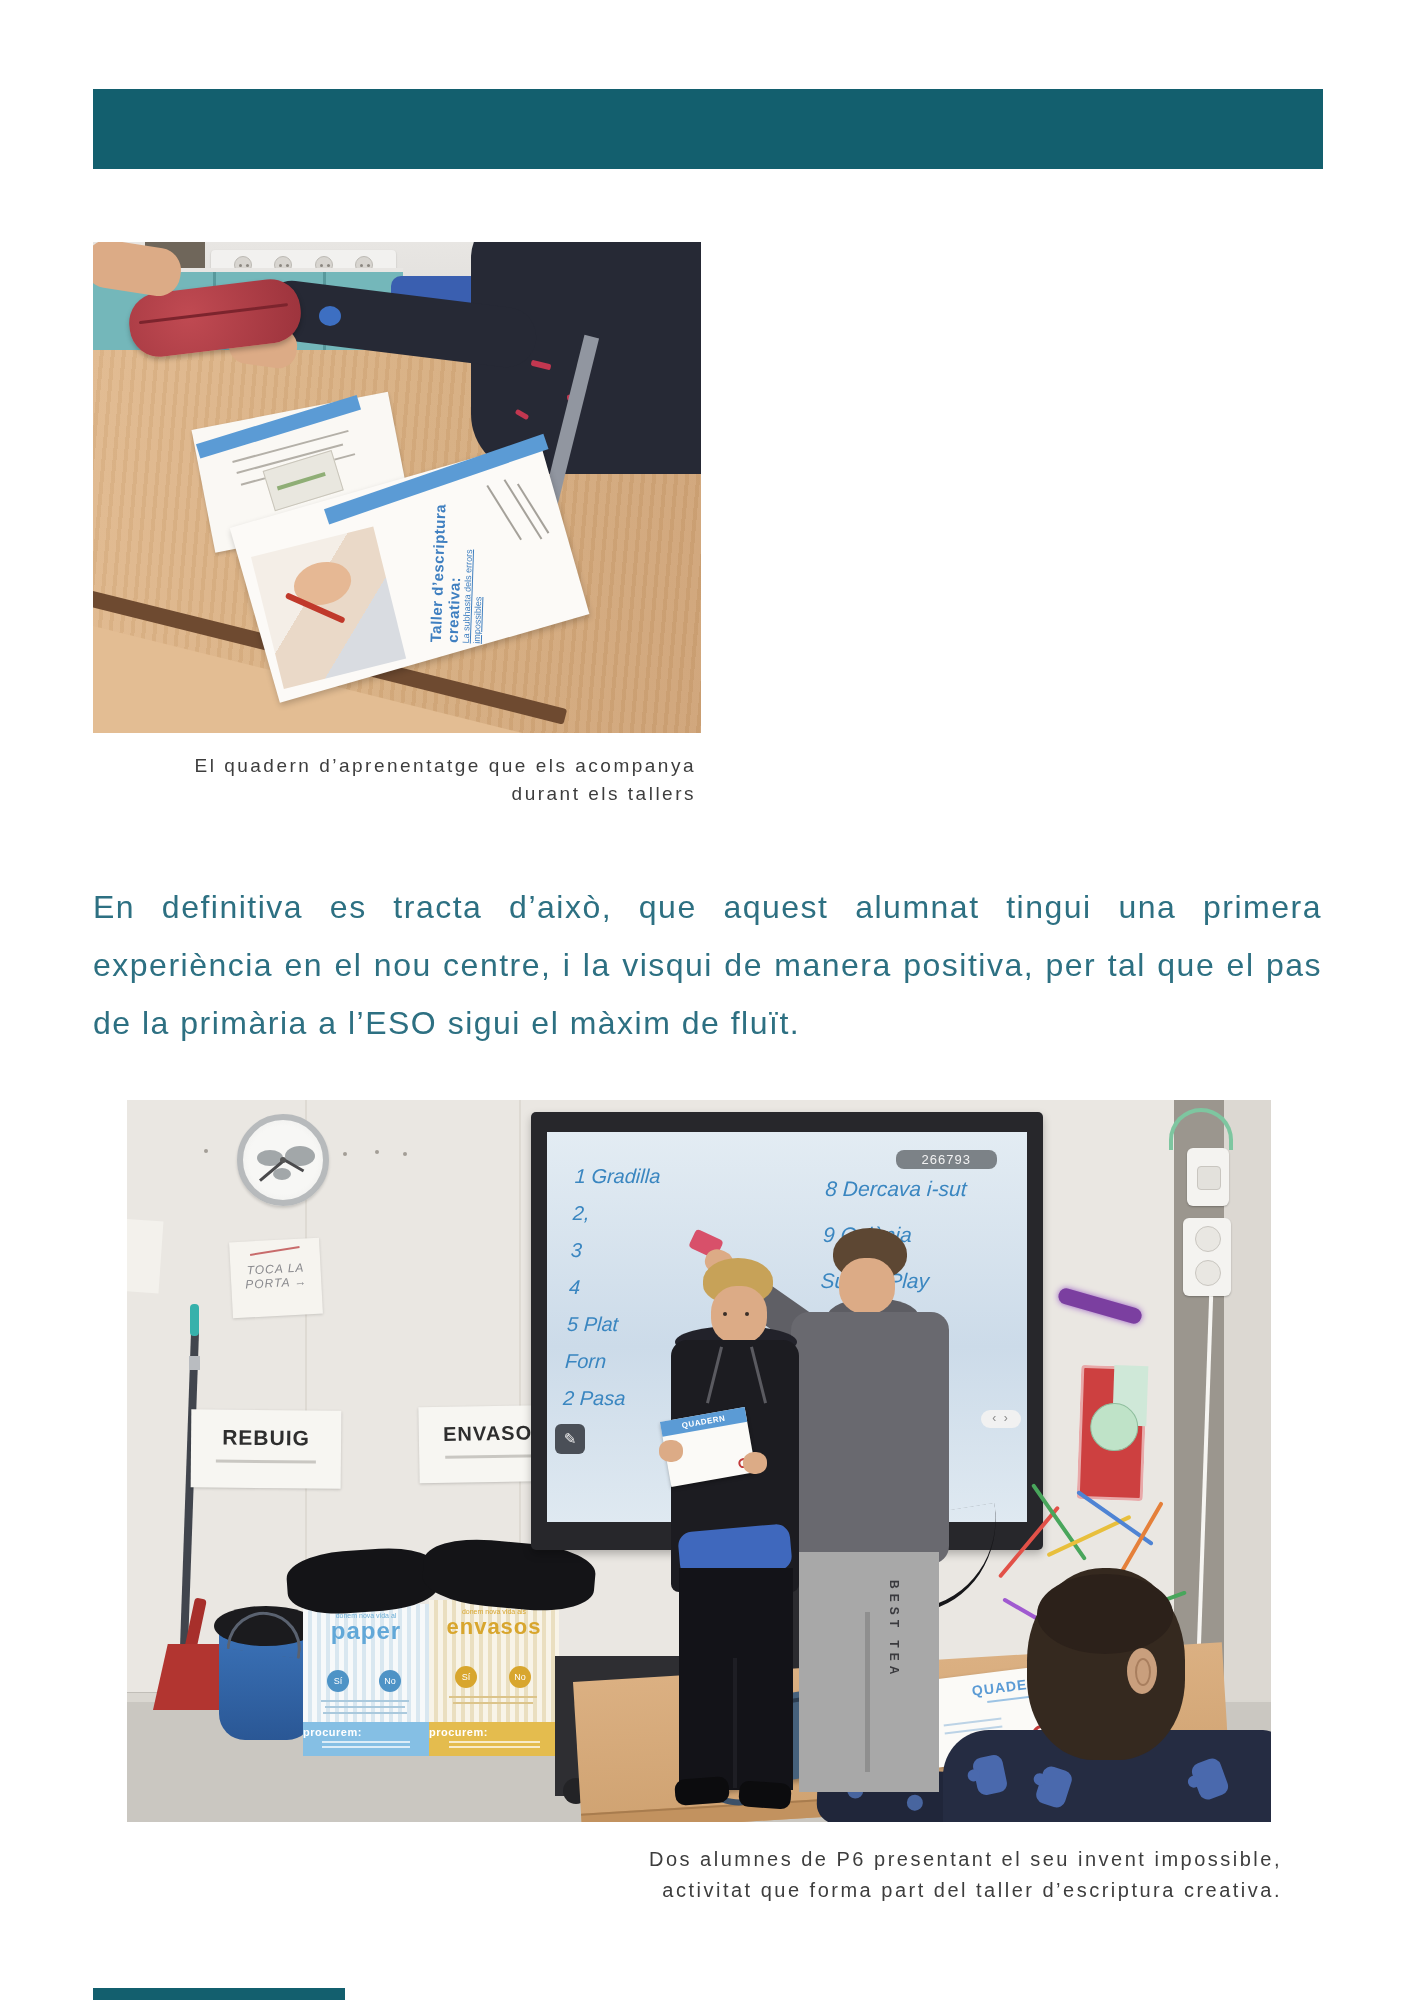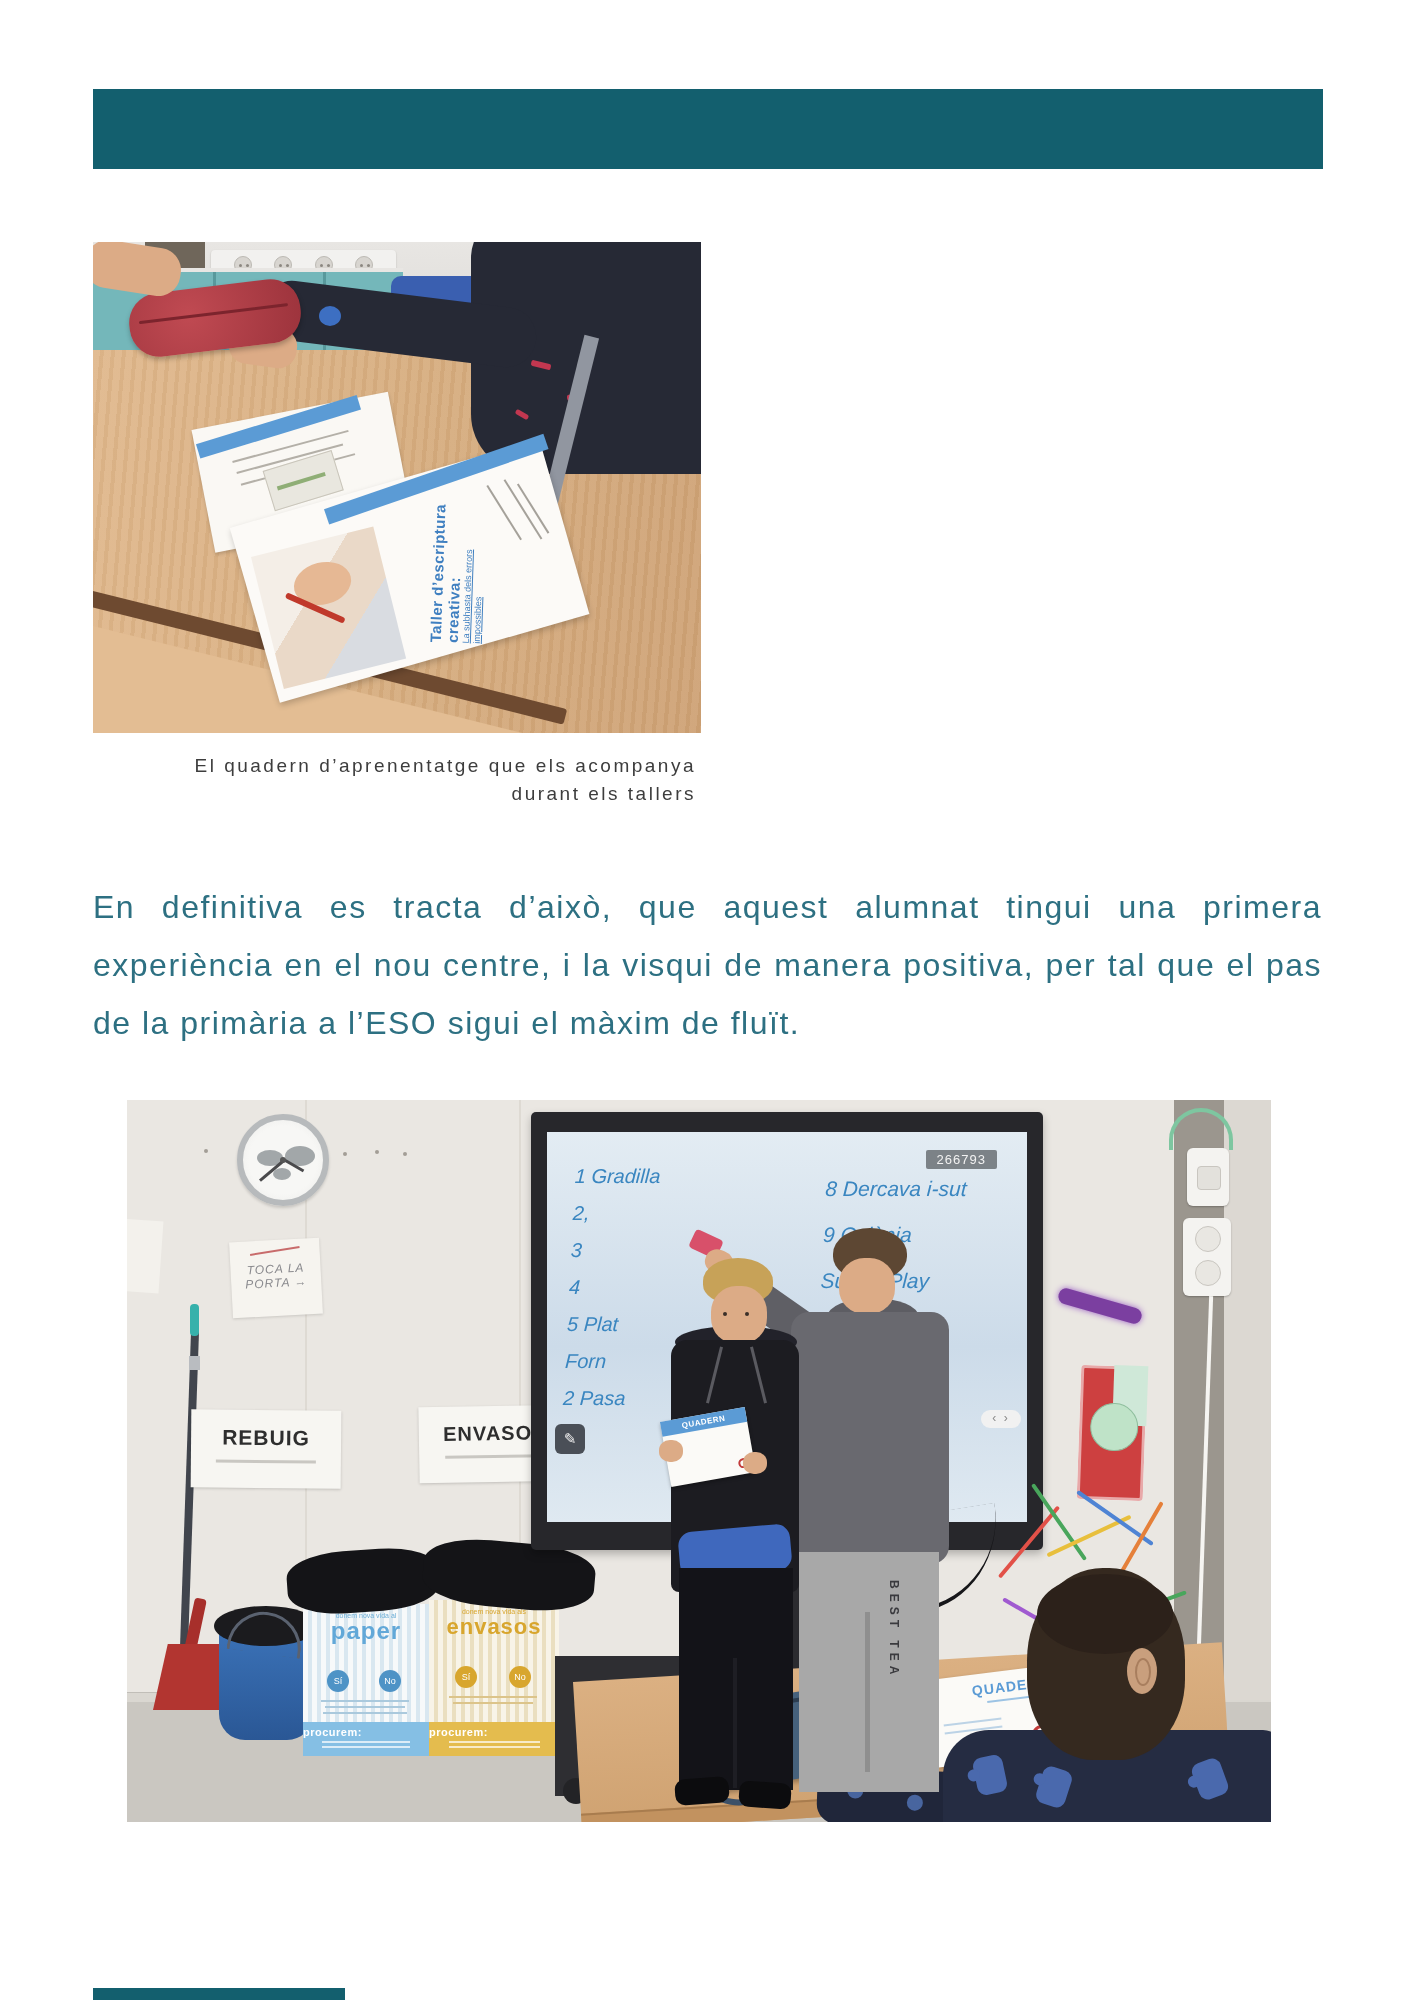--- a/index.html
+++ b/index.html
@@ -156,22 +156,22 @@
   .bin-env .word { display:block; font-size:22px; font-weight:bold; color:#d8a62e; letter-spacing:1px; line-height:24px; }
   .bin-env .yes { left:26px; top:66px; background:#d8a62e; }
   .bin-env .no  { left:80px; top:66px; background:#d8a62e; }
   .bin-env .tiny { background:#dcc48a; }
   .bin-env .footer { background:#e4bc4e; }
 
   .p2-screen { position:absolute; left:404px; top:12px; width:512px; height:438px; background:#27272b; border-radius:5px;
     box-shadow:0 4px 8px rgba(0,0,0,.25); }
   .p2-face { position:absolute; left:16px; top:20px; width:480px; height:390px;
     background:linear-gradient(180deg,#e3ecf3,#ccdbe9 55%,#dfe9f1); }
-  .p2-badge { position:absolute; right:30px; top:18px; padding:2px 11px; background:rgba(109,115,120,.88);
-    color:#f2f2f2; font-size:13px; letter-spacing:1px; border-radius:2px; }
+  .p2-badge { position:absolute; right:30px; top:18px; padding:2px 26px; background:rgba(109,115,120,.88);
+    color:#f2f2f2; font-size:13px; letter-spacing:1px; border-radius:8px; }
   .board { position:absolute; font-style:italic; color:#3a86c0; transform:skewX(-3deg); }
   .board span { display:block; }
   .board-left { left:22px; top:26px; font-size:20px; line-height:37px; }
   .board-right { left:276px; top:34px; font-size:21px; line-height:46px; }
   .p2-tri { position:absolute; left:168px; top:112px; font-size:80px; font-weight:300; color:#4089c2; line-height:80px; }
   .p2-pen { position:absolute; left:8px; top:292px; width:30px; height:30px; background:#4a4f57; border-radius:6px;
     color:#eeeeee; font-size:15px; text-align:center; line-height:30px; }
   .p2-pill { position:absolute; right:6px; top:278px; width:40px; height:18px; background:#f1f1f1; border-radius:9px;
     color:#8a8a8a; font-size:12px; text-align:center; line-height:17px; letter-spacing:2px; }
   .p2-standbase { position:absolute; left:428px; top:556px; width:160px; height:140px; background:#2e2e32; }
@@ -529,15 +529,19 @@
     <div class="shoe" style="left:612px;top:682px;width:52px;height:26px;transform:rotate(4deg)"></div>
 
     <div class="kid-back"></div>
     <div class="handprint" style="left:848px;top:656px;transform:rotate(-12deg)"></div>
     <div class="handprint" style="left:912px;top:668px;transform:rotate(18deg)"></div>
     <div class="handprint" style="left:1068px;top:660px;transform:rotate(-20deg)"></div>
     <div class="kid-head"></div>
     <div class="kid-ear"></div>
   </figure>
 
+  <div class="caption2">
+    <span>Dos alumnes de P6 presentant el seu invent impossible,</span><br>
+    <span>activitat que forma part del taller d’escriptura creativa.</span>
+  </div>
 
   <div class="footer-strip"></div>
 </div>
 
 </body></html>

